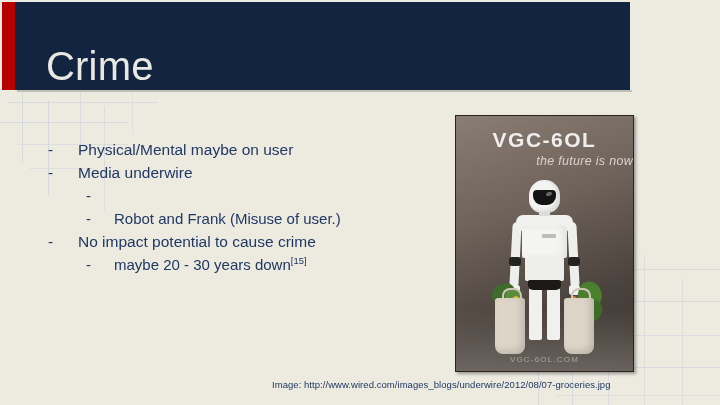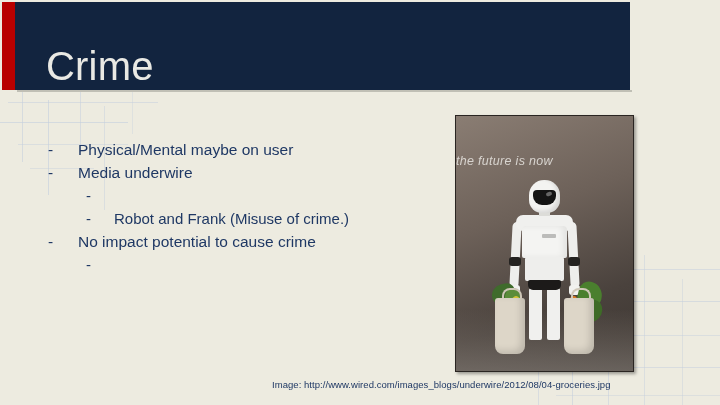--- a/index.html
+++ b/index.html
@@ -133,21 +133,21 @@
     text-align: center;
     color: #efefee;
     font-size: 21px;
     font-weight: 700;
     letter-spacing: 1.5px;
   }
   #poster-tagline {
     position: absolute;
     left: 0; right: 0;
     top: 38px;
-    text-align: left;
+    text-align: right;
     color: #d8d4cf;
     font-size: 12.5px;
     font-style: italic;
     letter-spacing: .3px;
   }
   #poster-url {
     position: absolute;
     left: 0; right: 0;
     bottom: 7px;
     text-align: center;
@@ -371,28 +371,29 @@
       </div>
       <div class="bullet lvl1">
         <span class="dash">-</span>
         <span class="btext">Media underwire</span>
       </div>
       <div class="bullet lvl2">
         <span class="dash">-</span>
       </div>
       <div class="bullet lvl2">
         <span class="dash">-</span>
-        <span class="btext">Robot and Frank (Misuse of crime.)</span>
+        <span class="btext">Robot and Frank (Misuse of user.)</span>
       </div>
       <div class="bullet lvl1">
         <span class="dash">-</span>
         <span class="btext">No impact potential to cause crime</span>
       </div>
       <div class="bullet lvl2">
         <span class="dash">-</span>
+        <span class="btext">maybe 20 - 30 years down<sup>[15]</sup></span>
       </div>
     </div>
 
   <div id="poster">
     <div id="poster-floor"></div>
 
     <div class="rb" id="rb-arm-l"></div>
     <div class="rb" id="rb-arm-r"></div>
     <div class="rb" id="rb-leg-l"></div>
     <div class="rb" id="rb-leg-r"></div>
@@ -416,18 +417,20 @@
     <div class="bag-handle" id="bag-handle-l"></div>
     <div class="bag" id="bag-l"></div>
 
     <div class="veg" id="veg-r1"></div>
     <div class="veg" id="veg-r2"></div>
     <div class="veg" id="veg-r3"></div>
     <div class="veg" id="veg-r4"></div>
     <div class="bag-handle" id="bag-handle-r"></div>
     <div class="bag" id="bag-r"></div>
 
+    <div id="poster-title">VGC-6OL</div>
     <div id="poster-tagline">the future is now</div>
+    <div id="poster-url">VGC-6OL.COM</div>
   </div>
 
-  <div id="caption">Image: http://www.wired.com/images_blogs/underwire/2012/08/04-groceries.jpg</div>
+  <div id="caption">Image: http://www.wired.com/images_blogs/underwire/2012/08/07-groceries.jpg</div>
 
 </div>
 
 </body></html>

